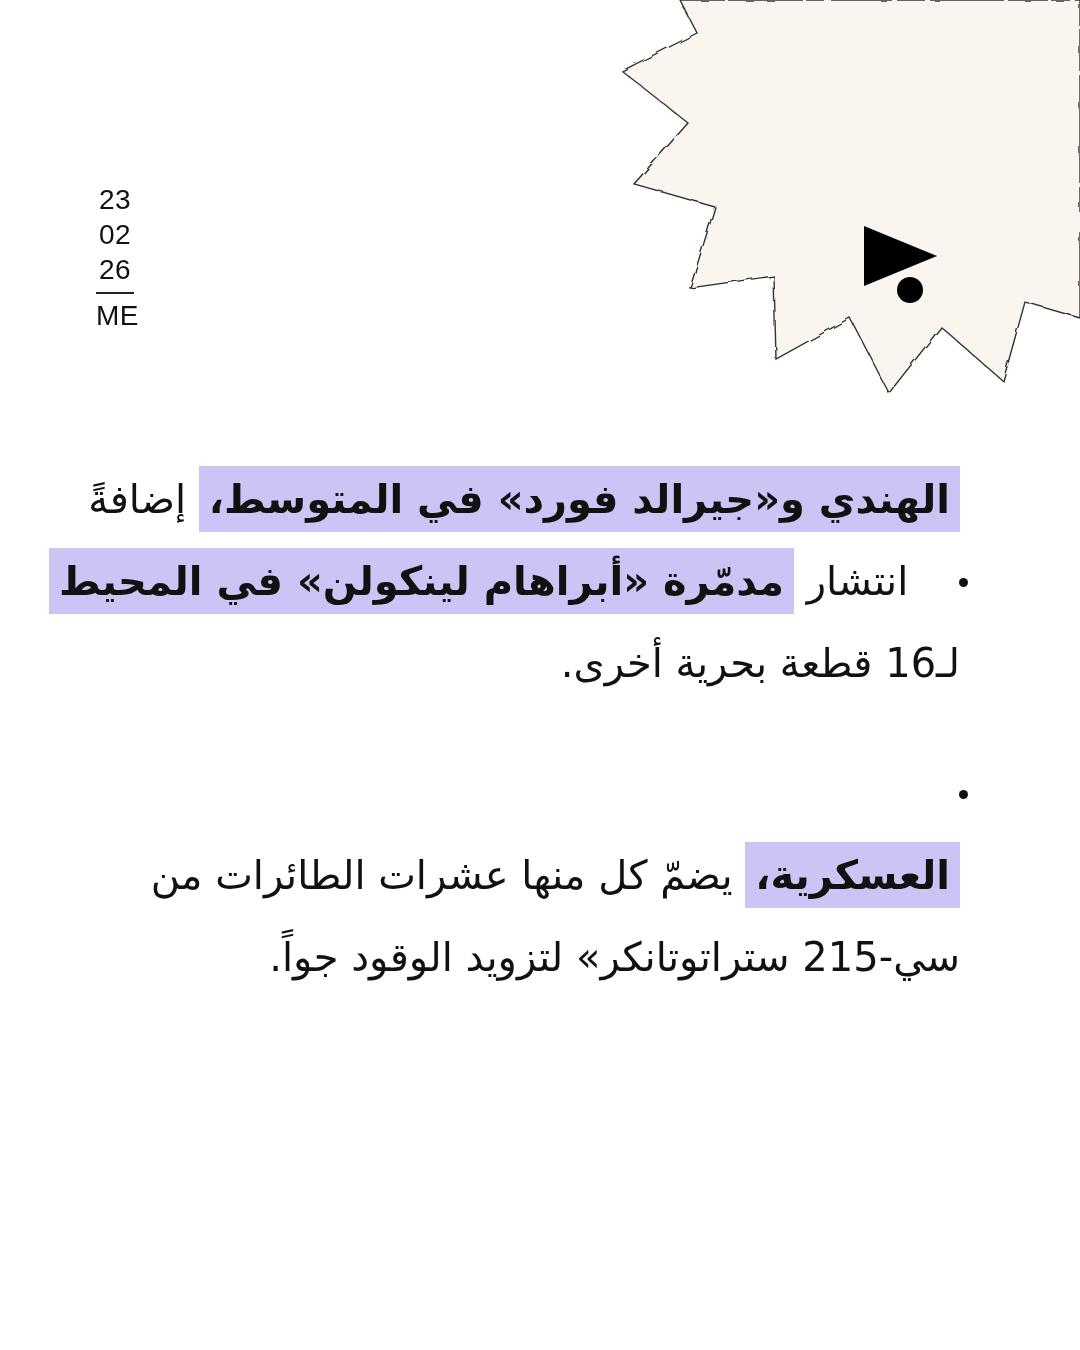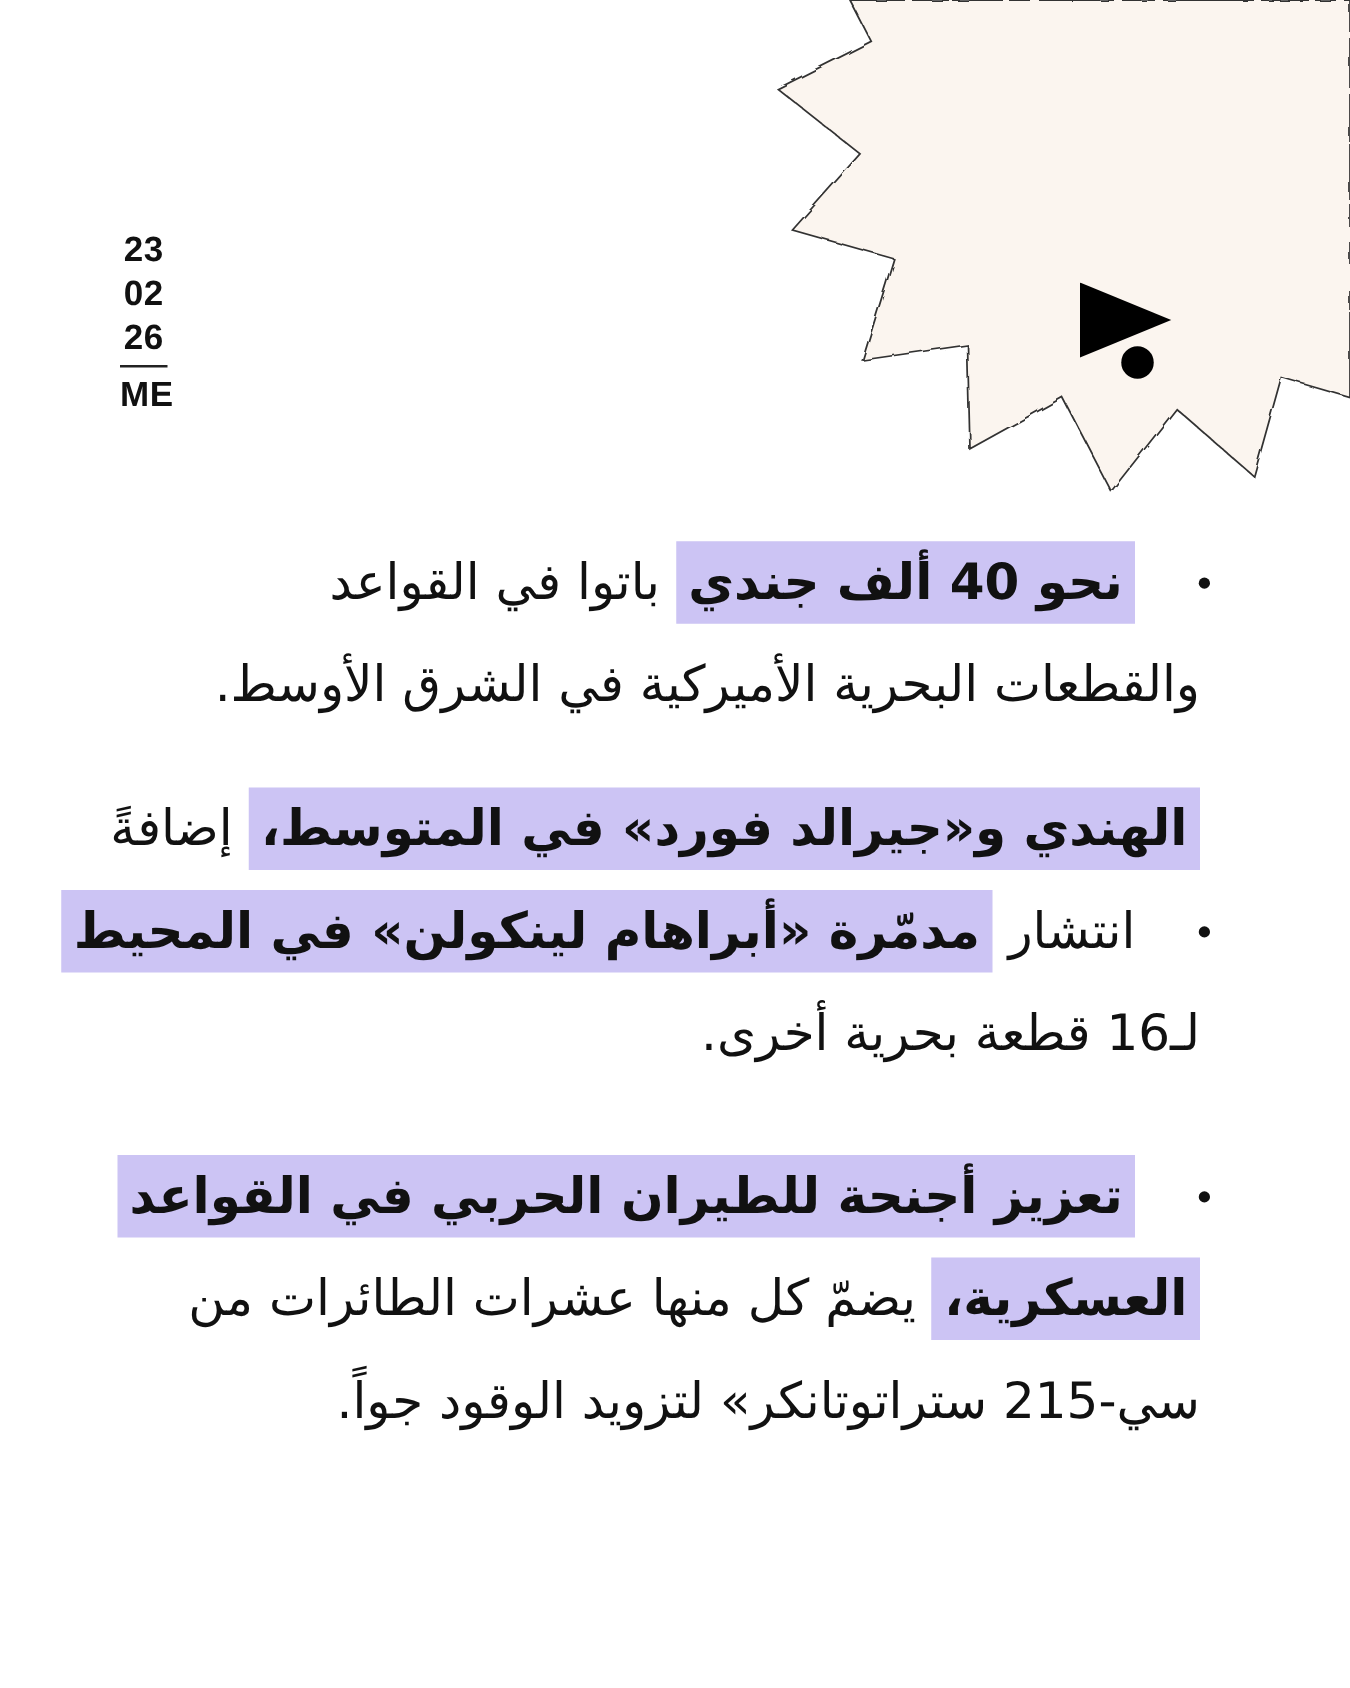--- a/index.html
+++ b/index.html
@@ -3,21 +3,21 @@
   <meta charset="utf-8">
   <style>
     html, body { margin: 0; padding: 0; }
     body {
       width: 1080px; height: 1350px; background: #ffffff; position: relative; overflow: hidden;
       font-family: "DejaVu Sans", sans-serif; color: #111;
     }
     .burst { position: absolute; left: 0; top: 0; width: 1080px; height: 420px; }
     .date-block {
       position: absolute; left: 96px; top: 182px; width: 38px;
-      font-family: "Liberation Sans", sans-serif; font-weight: 700; font-size: 28px; line-height: 35px;
+      font-family: "Liberation Sans", sans-serif; font-weight: 400; font-size: 28px; line-height: 35px;
       text-align: center; color: #111; letter-spacing: 0.5px;
     }
     .date-block .rule { height: 2px; background: #222; margin: 5px 0 4px 0; }
     .logo { position: absolute; left: 864px; top: 226px; width: 76px; height: 78px; }
     .content {
       position: absolute; left: 120px; top: 420px; width: 840px;
       direction: rtl; text-align: right;
     }
     .bullet { position: relative; margin: 0; padding: 0; }
     .line {
@@ -57,50 +57,39 @@
   <div>ME</div>
 </div>
 
 <svg class="logo" viewBox="0 0 76 78" xmlns="http://www.w3.org/2000/svg">
   <polygon points="0,0 73,30 0,60" fill="#000"></polygon>
   <circle cx="46" cy="64" r="13" fill="#000"></circle>
 </svg>
 
 <div class="content">
 
-  <div class="bullet b1">
-    <span class="line">
-      <span class="dot"></span>
-      <span class="hl">نحو 40 ألف جندي</span>
-      <span class="normal"> باتوا في القواعد</span>
-    </span>
-    <span class="line">
-      <span class="normal">والقطعات البحرية الأميركية في الشرق الأوسط.</span>
-    </span>
-  </div>
 
   <div class="bullet b2">
     <span class="line">
       <span class="hl">الهندي و«جيرالد فورد» في المتوسط،</span>
       <span class="normal"> إضافةً</span>
     </span>
     <span class="line">
       <span class="dot"></span>
       <span class="normal">انتشار </span>
       <span class="hl">مدمّرة «أبراهام لينكولن» في المحيط</span>
     </span>
     <span class="line">
       <span class="normal">لـ16 قطعة بحرية أخرى.</span>
     </span>
   </div>
 
   <div class="bullet b3">
     <span class="line">
       <span class="dot"></span>
-      <span class="hl">تعزيز أجنحة للطيران الحربي في القواعد</span>
     </span>
     <span class="line">
       <span class="hl">العسكرية،</span>
       <span class="normal"> يضمّ كل منها عشرات الطائرات من</span>
     </span>
     <span class="line">
       <span class="normal">سي-215 ستراتوتانكر» لتزويد الوقود جواً.</span>
     </span>
   </div>
 

